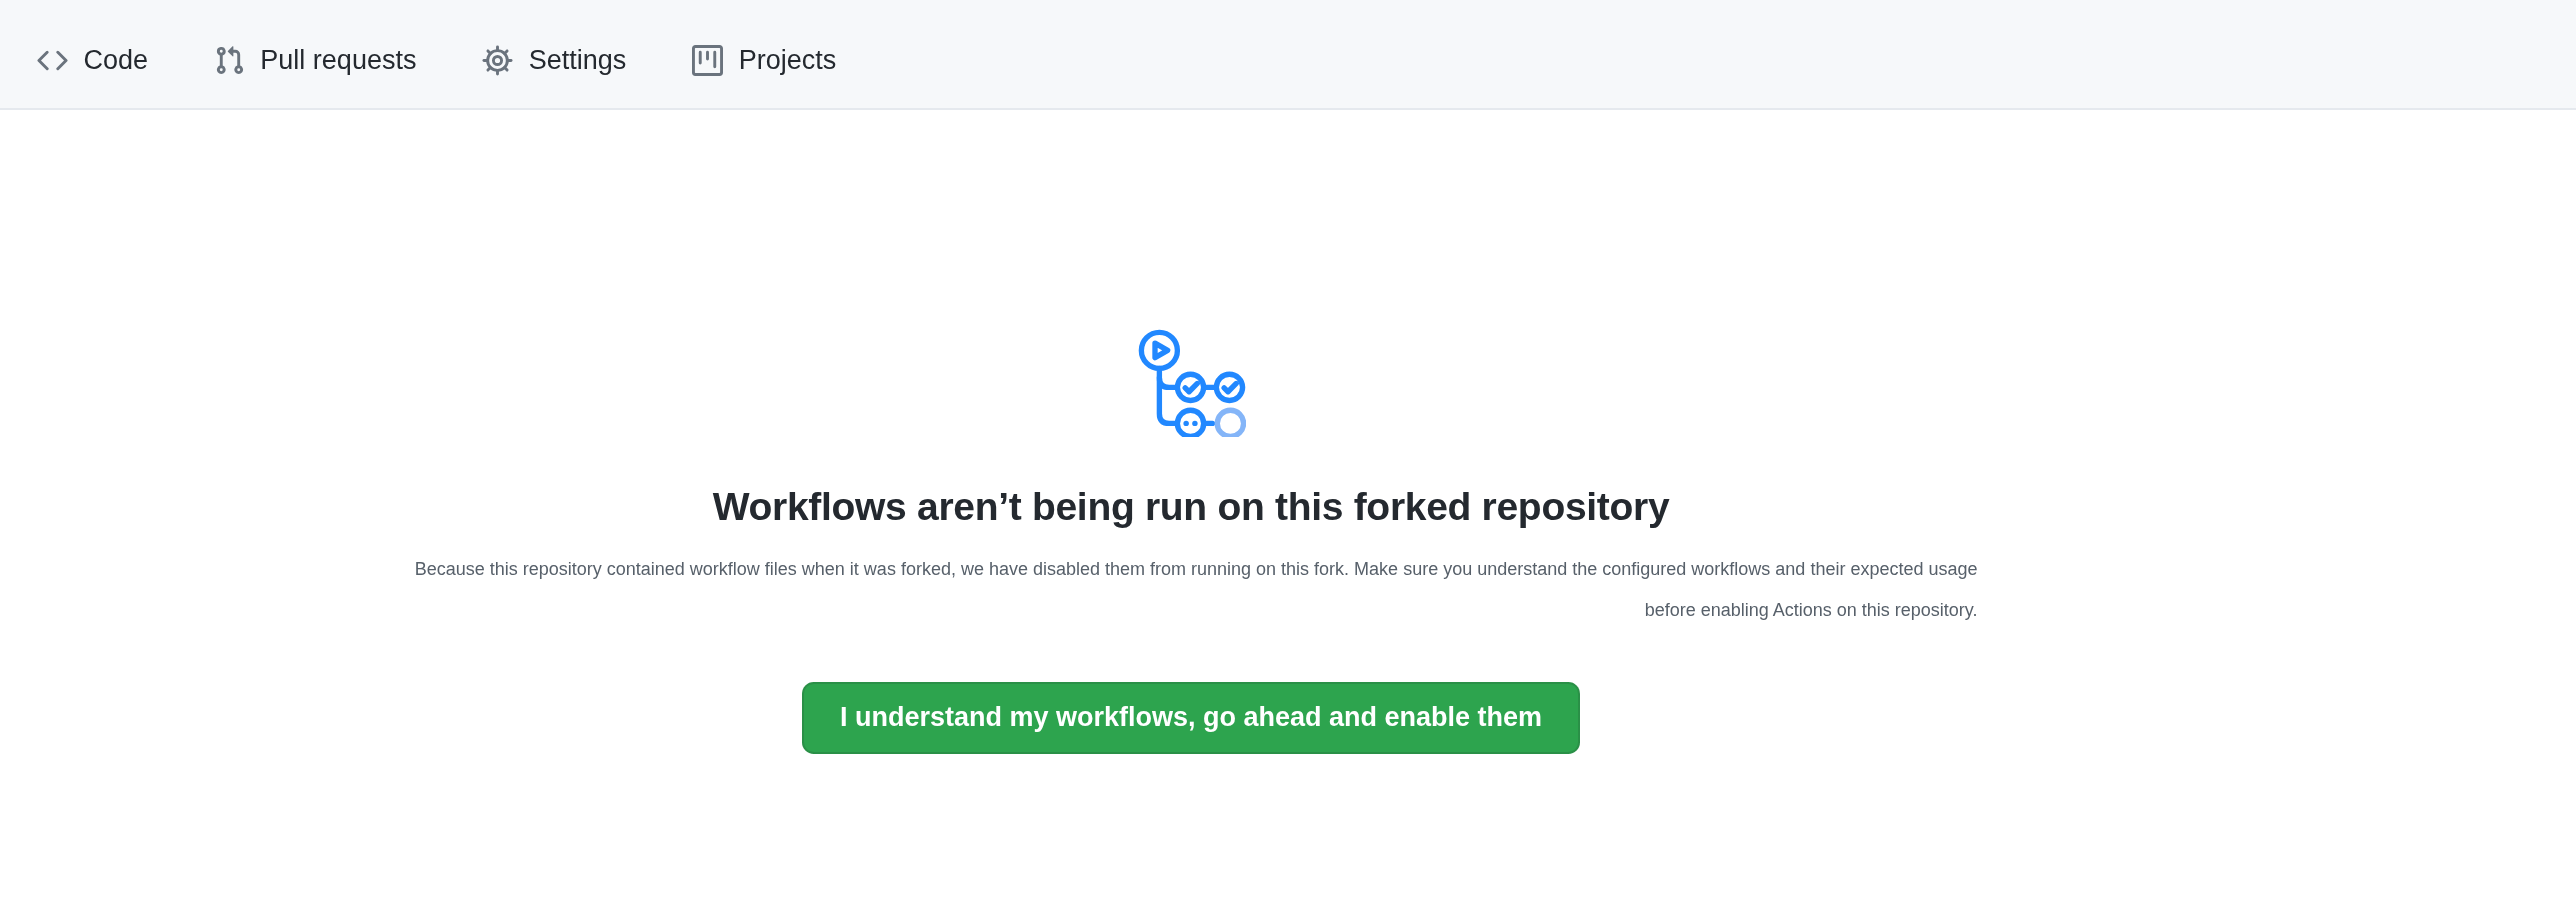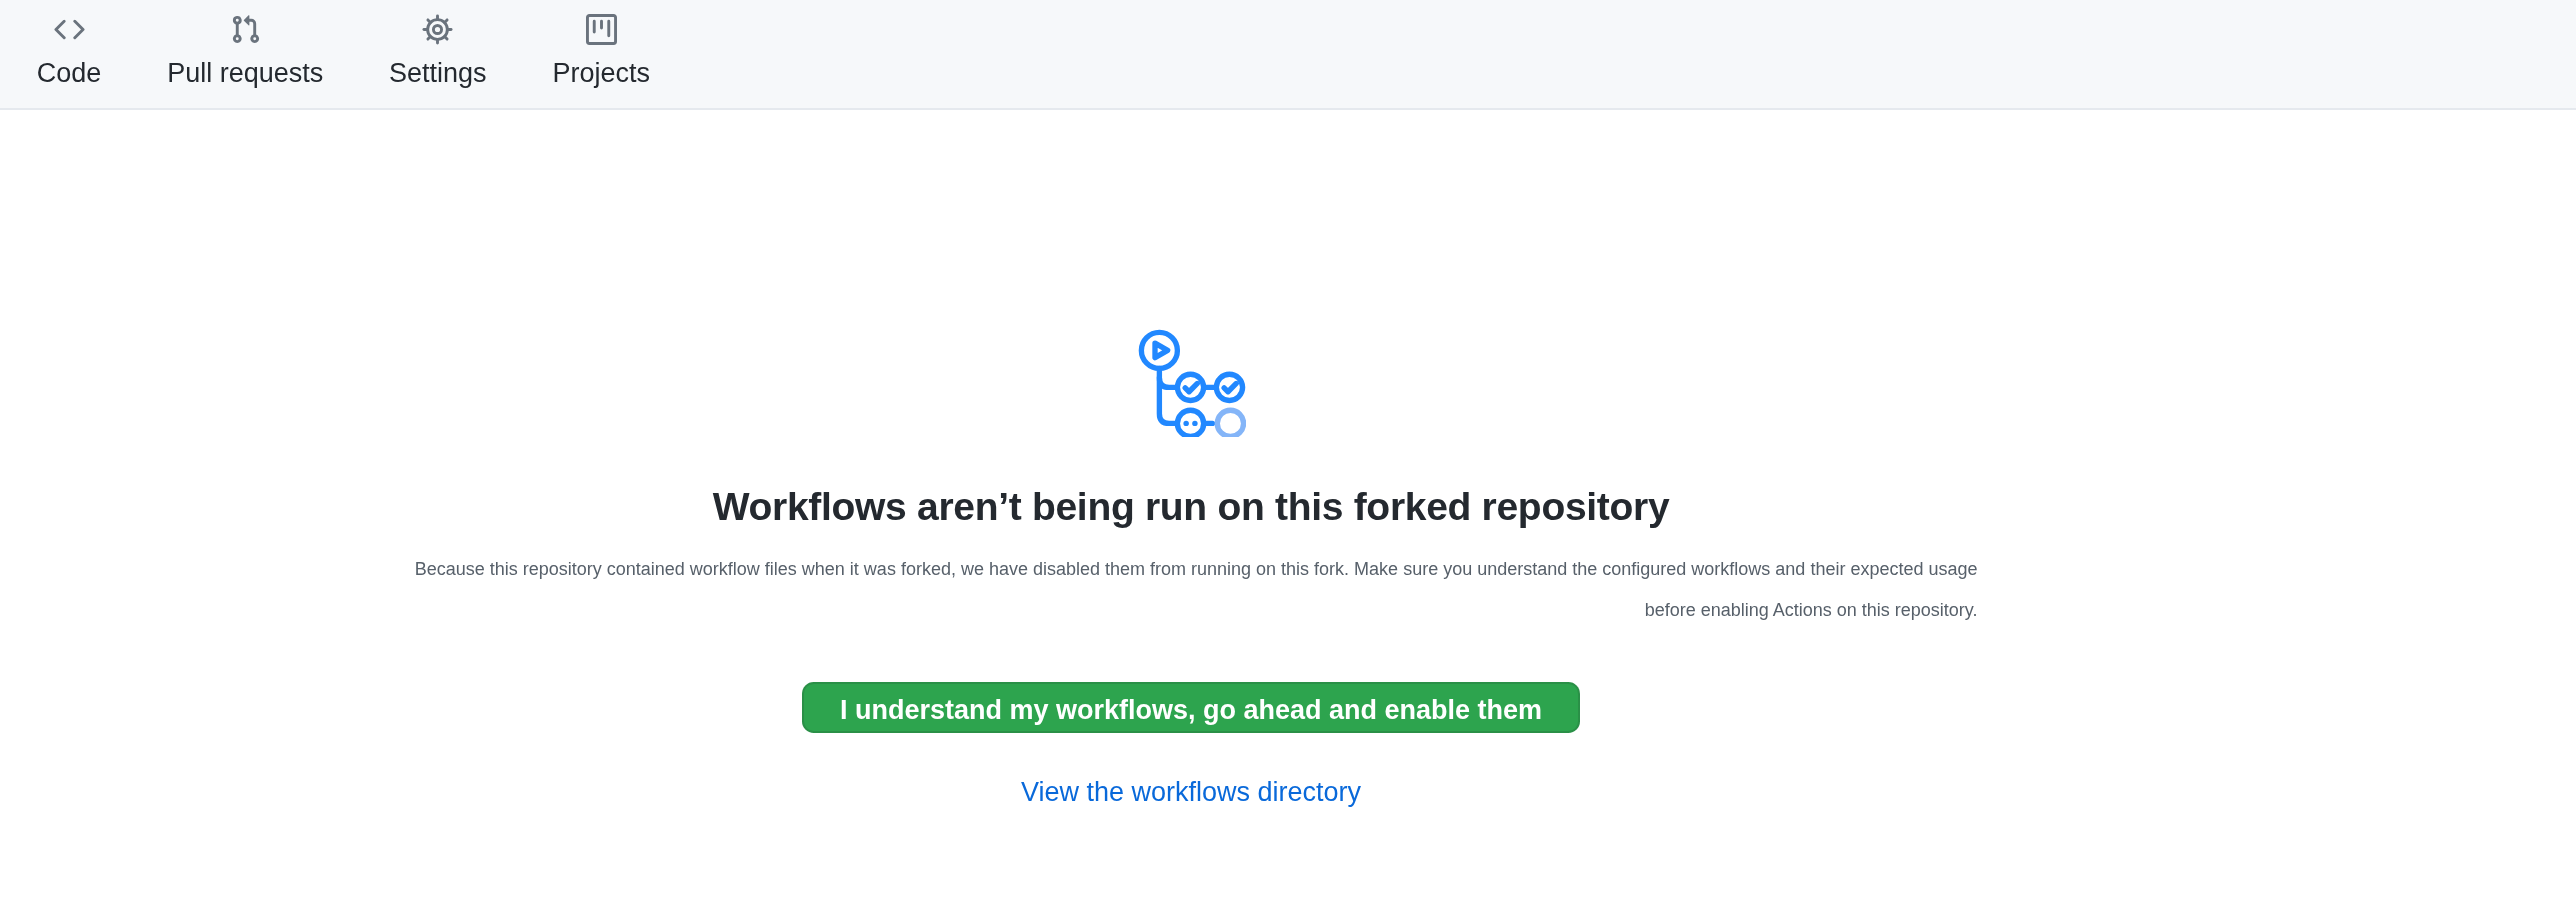--- a/index.html
+++ b/index.html
@@ -25,21 +25,20 @@
     display:flex;
     align-items:center;
     gap:15.6px;
     height:108px;
     padding:13.7px 29px 0 29px;
     font-size:27px;
     line-height:1;
     white-space:nowrap;
     cursor:pointer;
     color:var(--heading-text, #24292f);
-    flex-direction:column;
   }
   .tab + .tab { margin-left:7.8px; }
   .tab .octicon { color:#6a737d; display:block; flex:none; }
   .tab.selected { font-weight:bold; }
   .tab.selected .octicon { color:var(--heading-text, #24292f); }
   .tab-underline {
     position:absolute;
     left:0; right:0; bottom:-2px;
     height:6.8px;
     background:var(--tab-underline, #f87462);
@@ -69,21 +68,21 @@
     margin:17.6px auto 0 auto;
     max-width:1573px;
     font-size:18px;
     line-height:41px;
     color:var(--muted-text, #57606a);
     text-align:right;
   }
   .enable-btn {
     margin-top:51px;
     display:inline-block;
-    height:51px;
+    height:72px;
     padding:0 36px;
     font-family:"Liberation Sans", sans-serif;
     font-size:27px;
     font-weight:bold;
     line-height:53px;
     color:#ffffff;
     background:var(--accent-green, #2da44e);
     border:2px solid rgba(27,31,36,0.15);
     border-radius:11.7px;
     cursor:pointer;
@@ -168,19 +167,16 @@
     </svg>
 
     <h2>Workflows aren’t being run on this forked repository</h2>
 
     <p>Because this repository contained workflow files when it was forked, we have disabled them from running on this fork. Make sure you understand the configured workflows and their expected usage before enabling Actions on this repository.</p>
 
     <div>
       <button class="enable-btn">I understand my workflows, go ahead and enable them</button>
     </div>
 
-    <div class="link-row">
-      <a>View the workflows directory</a>
-    </div>
 
   </div>
 </main>
 
 
 </body></html>

